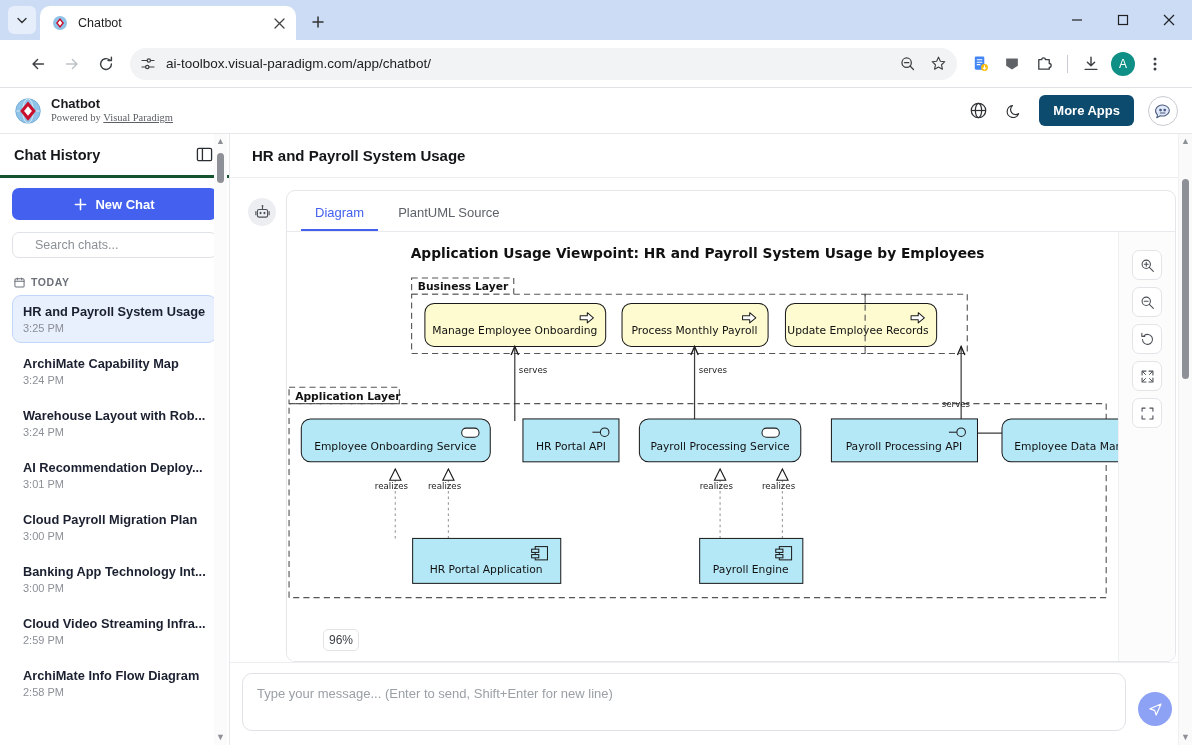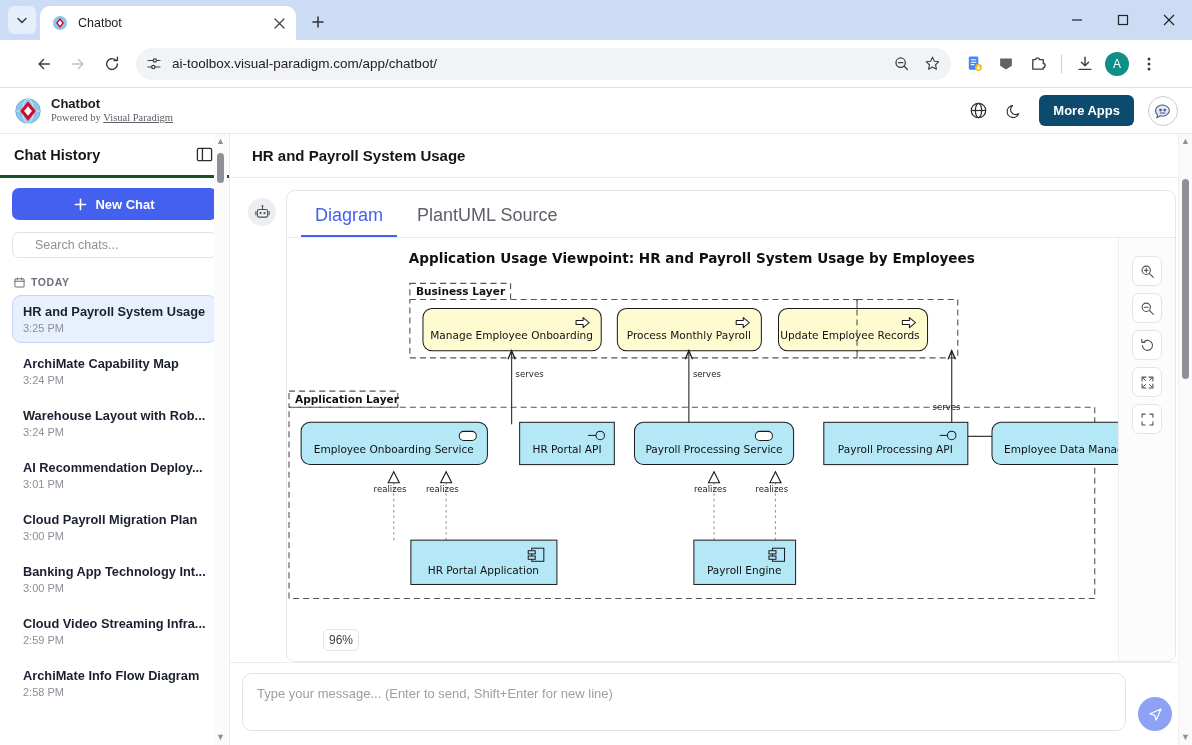--- a/index.html
+++ b/index.html
@@ -43,21 +43,21 @@
   .win-controls {
     position: absolute; right: 0; top: 0; height: 40px; display: flex;
   }
   .win-btn {
     width: 46px; height: 40px; display: flex; align-items: center;
     justify-content: center; color: #202124; cursor: pointer;
   }
 
   .browser-toolbar {
     height: 48px; background: #ffffff; display: flex; align-items: center;
-    padding: 0 28px; gap: 2px; border-bottom: 1px solid #dfe1e5;
+    padding: 0 22px; gap: 2px; border-bottom: 1px solid #dfe1e5;
   }
   .nav-btn {
     width: 32px; height: 32px; border-radius: 50%; display: flex;
     align-items: center; justify-content: center; color: #3c4043; cursor: pointer;
   }
   .nav-btn.disabled { color: #bdc1c6; }
   .omnibox {
     flex: 1 1 auto; height: 32px; background: #f1f3f4; border-radius: 16px;
     display: flex; align-items: center; padding: 0 10px; gap: 10px;
     margin: 0 6px; position: relative; cursor: text;
@@ -171,21 +171,21 @@
     display: flex; align-items: center; justify-content: center;
     margin: 8px 10px 0 18px; flex: 0 0 28px;
   }
   .card {
     flex: 1 1 auto; margin-right: 16px; border: 1px solid #e4e6ea;
     border-radius: 9px; background: #fff; display: flex; flex-direction: column;
     min-width: 0; overflow: hidden;
   }
   .tabs-row { display: flex; gap: 6px; padding: 6px 14px 0 14px; border-bottom: 1px solid #e8eaee; }
   .dtab {
-    font-size: 18px; padding: 8px 14px 9px 14px; color: #5d6269; cursor: pointer;
+    font-size: 13px; padding: 8px 14px 9px 14px; color: #5d6269; cursor: pointer;
     border-bottom: 2px solid transparent; white-space: nowrap;
   }
   .dtab.active { color: #4361ee; border-bottom-color: #4361ee; }
 
   .diagram-outer { flex: 1 1 auto; display: flex; min-height: 0; position: relative; }
   .diagram-canvas {
     flex: 1 1 auto; position: relative; overflow: hidden; background: #fff;
     border-right: 1px solid #edeff2;
   }
   .diagram-tools {
@@ -200,21 +200,21 @@
   .zoom-badge {
     position: absolute; left: 36px; bottom: 10px; font-size: 12px; color: #3d4046;
     background: #fff; border: 1px solid #e2e4e8; border-radius: 5px;
     padding: 3px 5px; z-index: 5;
   }
 
   
   .svg-holder { position: absolute; inset: 0; }
 
   
-  .composer { padding: 10px 20px 14px 12px; display: flex; align-items: flex-end; gap: 12px;
+  .composer { padding: 10px 20px 14px 12px; display: flex; align-items: center; gap: 12px;
     border-top: 1px solid #eceef1; background: #fff; }
   .composer-box {
     flex: 1 1 auto; min-height: 58px; border: 1px solid #dfe2e6; border-radius: 10px;
     padding: 12px 14px; font-size: 13px; color: #9aa0a6; background: #fff;
     cursor: text;
   }
   .send-btn {
     width: 34px; height: 34px; border-radius: 50%; background: #8da2f5; border: none;
     display: flex; align-items: center; justify-content: center; color: #fff;
     cursor: pointer; margin-top: 14px;

